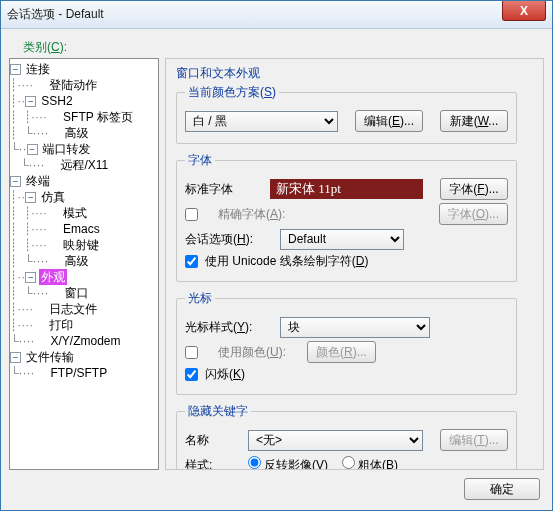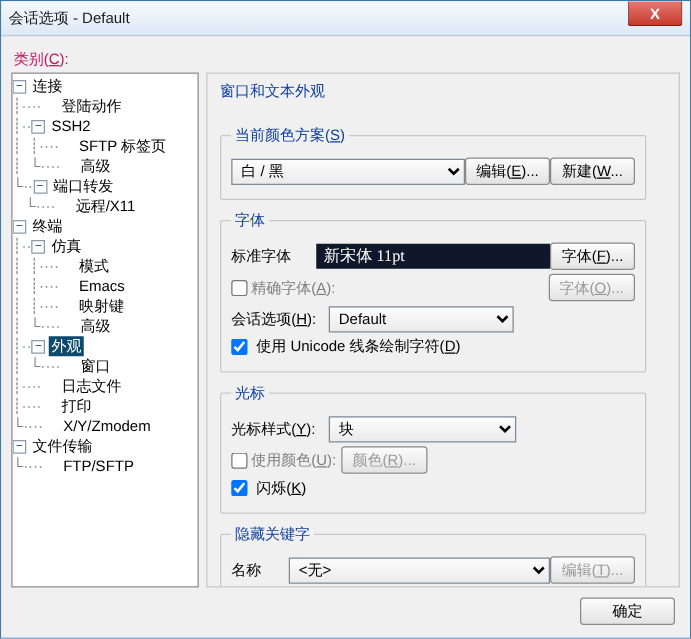--- a/index.html
+++ b/index.html
@@ -3,43 +3,43 @@
 <meta charset="utf-8">
 <style>
   * { box-sizing: border-box; font-family: "Microsoft YaHei", "SimSun", Tahoma, sans-serif; font-size: 12px; }
   body { margin: 0; background: #fff; }
   .window { width: 553px; height: 511px; border: 1px solid #3a78b0; background: #f0f0f0; position: relative; }
   .titlebar { height: 28px; background: linear-gradient(to bottom, #f6f9fc, #dde8f5); display: flex; align-items: center; padding: 0 6px; border-bottom: 1px solid #b8c8db; position: relative; }
   .titlebar .title { color: #1a1a1a; }
   .close-btn { position: absolute; right: 6px; top: 0; width: 44px; height: 20px; background: linear-gradient(to bottom,#e67a73,#c83a2c); border: 1px solid #7a2018; border-top: none; border-radius: 0 0 3px 3px; display:flex; align-items:center; justify-content:center; color:#fff; font-weight:bold; font-family: Arial; font-size:11px; cursor:pointer;}
   .body { display: flex; flex-direction: column; padding: 8px; height: calc(100% - 28px); background:#f0f0f0; }
   .columns { display:flex; gap:6px; flex:1; min-height:0; }
-  .cat-label { margin: 2px 0 2px 2px; color:#be185d; }
+  .cat-label { margin: 2px 0 2px 14px; color:#15803d; }
   .cat-label u{ text-decoration: underline;}
   .tree { width: 150px; border: 1px solid #8b8b8b; background: #fff; overflow: auto; padding: 2px 0; flex-shrink:0;}
   .tree ul { list-style:none; margin:0; padding:0; }
   .tree li { white-space: nowrap; }
   .row { display:flex; align-items:center; height:16px; line-height:16px; padding-right:4px;}
   .dots { color:#808080; display:inline-block; }
   .exp { width:11px; height:11px; border:1px solid #8b9bab; background:#fff; display:inline-flex; align-items:center; justify-content:center; font-size:9px; line-height:9px; color:#3a5a7a; margin-right:3px; font-family: monospace; cursor:pointer; flex-shrink:0;}
   .spacer-exp { width:11px; height:11px; margin-right:3px; display:inline-block; flex-shrink:0;}
   .label { color:#000; cursor:default; padding:0 2px;}
-  .label.sel { background:#0c4a6e; color:#fff; }
+  .label.sel { background:#d946ef; color:#fff; }
   .pane { flex:1; border:1px solid #c8c8c8; background:#f0f0f0; padding: 6px 10px 6px 10px; overflow:hidden;}
-  .pane-title { font-weight:normal; color:#1040a0; margin-bottom:18px; }
+  .pane-title { font-weight:normal; color:#1040a0; margin-bottom:2px; }
   fieldset{ border:1px solid #c8c8c8; border-radius:2px; margin:0 16px 8px 0; padding:6px 8px 8px 8px; }
   legend{ color:#1040a0; padding:0 3px; font-size:12px;}
-  .form-row{ display:flex; align-items:center; gap:0; margin:3px 0; min-height:22px;}
+  .form-row{ display:flex; align-items:center; gap:17px; margin:3px 0; min-height:22px;}
   .form-row label.lab{ width:68px; flex-shrink:0; color:#000;}
   .form-row label.lab.dis{ color:#808080;}
   select, input[type=text]{ height:21px; border:1px solid #7a8a99; background:#fff; padding:0 3px; font-size:12px;}
   select{ background:linear-gradient(to bottom,#fcfcfc,#ebebeb);}
   .btn{ height:22px; min-width:68px; border:1px solid #8a8a8a; background:linear-gradient(to bottom,#fcfcfc,#e3e3e3); border-radius:3px; padding:0 8px; cursor:pointer; color:#000;}
   .btn:disabled,.btn.disabled{ color:#9a9a9a; cursor:default;}
-  .font-display{ background:#0f172a; color:#fff; padding:2px 6px; height:20px; display:flex; align-items:center; flex:1; font-family:"SimSun"; font-size:13px;}
+  .font-display{ background:#7f1d1d; color:#fff; padding:2px 6px; height:20px; display:flex; align-items:center; flex:1; font-family:"SimSun"; font-size:13px;}
   .checkbox-row{ display:flex; align-items:center; gap:4px; margin:3px 0;}
   input[type=checkbox],input[type=radio]{ margin:0 3px 0 0;}
   .radio-grp{display:flex; gap:14px; align-items:center;}
   .bottom-btns{ display:flex; justify-content:flex-end; gap:8px; padding: 8px 4px 2px 4px;}
   u.k{text-decoration:underline;}
 </style>
 </head>
 <body>
 
 <div class="window">
@@ -227,21 +227,21 @@
             <div class="font-display">新宋体  11pt</div>
             <button class="btn"><span>字体(</span><u class="k">F</u><span>)...</span></button>
           </div>
           <div class="form-row">
             <input type="checkbox" style="">
             <label class="lab dis" style="width:auto;flex:1"><span>精确字体(</span><u class="k">A</u><span>):</span></label>
             <button class="btn disabled" disabled=""><span>字体(</span><u class="k">O</u><span>)...</span></button>
           </div>
           <div class="form-row">
             <label class="lab" style="width:78px"><span>会话选项(</span><u class="k">H</u><span>):</span></label>
-            <select style="width:148px"><option>Default</option></select>
+            <select style="width:124px"><option>Default</option></select>
           </div>
           <div class="checkbox-row">
             <input type="checkbox" checked="" style="">
             <label><span>使用 Unicode 线条绘制字符(</span><u class="k">D</u><span>)</span></label>
           </div>
         </fieldset>
 
         <fieldset>
           <legend>光标</legend>
           <div class="form-row">

